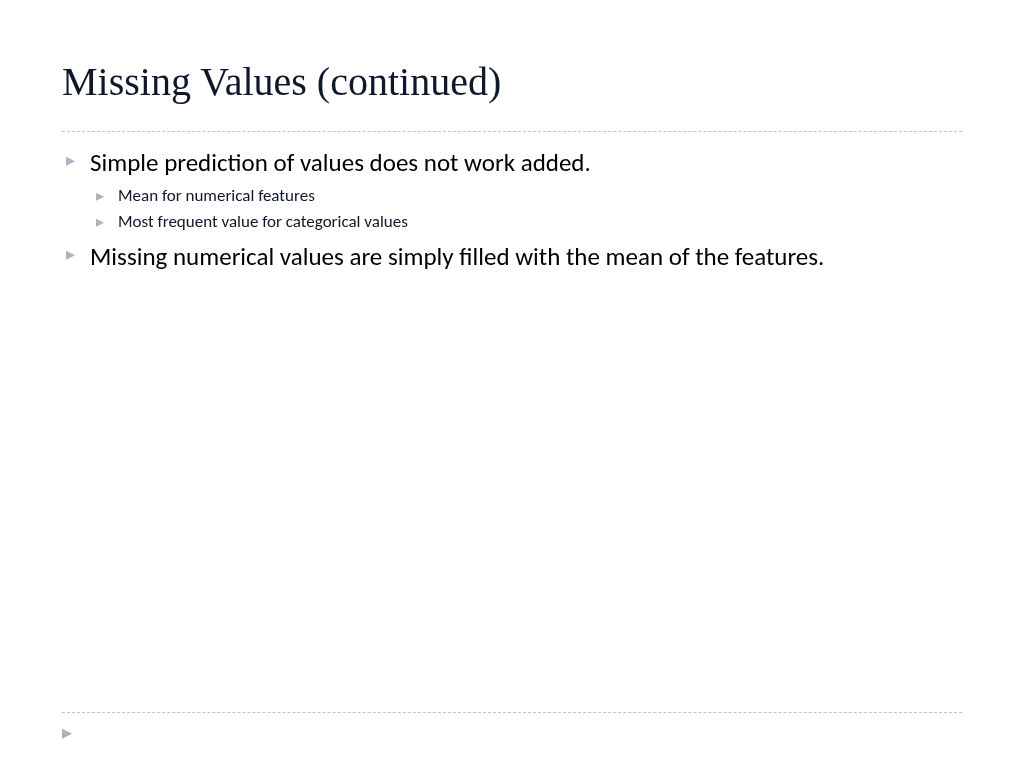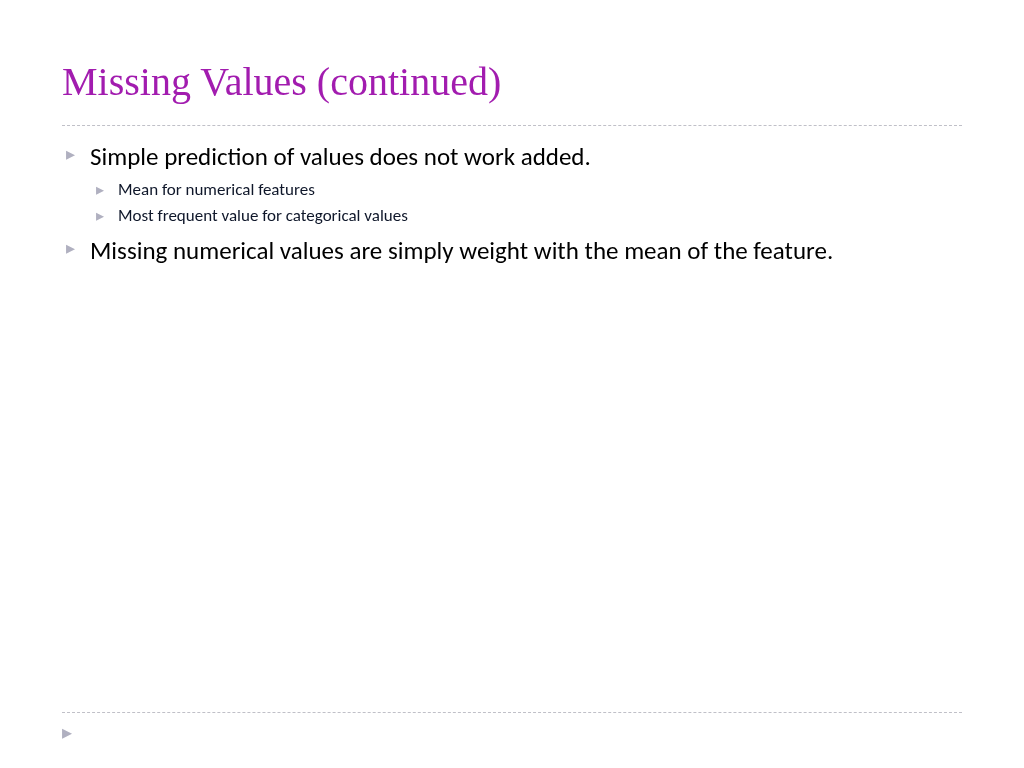--- a/index.html
+++ b/index.html
@@ -7,23 +7,23 @@
     width: 1024px;
     height: 768px;
     background: #ffffff;
     font-family: "Gill Sans", "Gill Sans MT", Calibri, "Trebuchet MS", sans-serif;
     padding: 58px 62px 30px 62px;
     position: relative;
   }
   .title {
     font-family: "Palatino Linotype", "Book Antiqua", Palatino, Georgia, serif;
     font-size: 40px;
-    color: #a21caf;
+    color: #0f172a;
     font-weight: 400;
-    margin-bottom: 20px;
+    margin-bottom: 26px;
   }
   .dashed-line {
     border: none;
     border-top: 1px dashed #c0c0c8;
     margin-bottom: 14px;
   }
   .bullet-list {
     list-style: none;
   }
   .bullet-list > li {
@@ -85,17 +85,17 @@
 <hr class="dashed-line">
 
 <ul class="bullet-list">
   <li>
     <span>Simple prediction of values does not work added.</span>
     <ul class="sub-list">
       <li>Mean for numerical features</li>
       <li>Most frequent value for categorical values</li>
     </ul>
   </li>
-  <li>Missing numerical values are simply weight with the mean of the feature.</li>
+  <li>Missing numerical values are simply filled with the mean of the features.</li>
 </ul>
 
 <hr class="bottom-dashed">
 <div class="corner-arrow">▸</div>
 
 </body></html>

